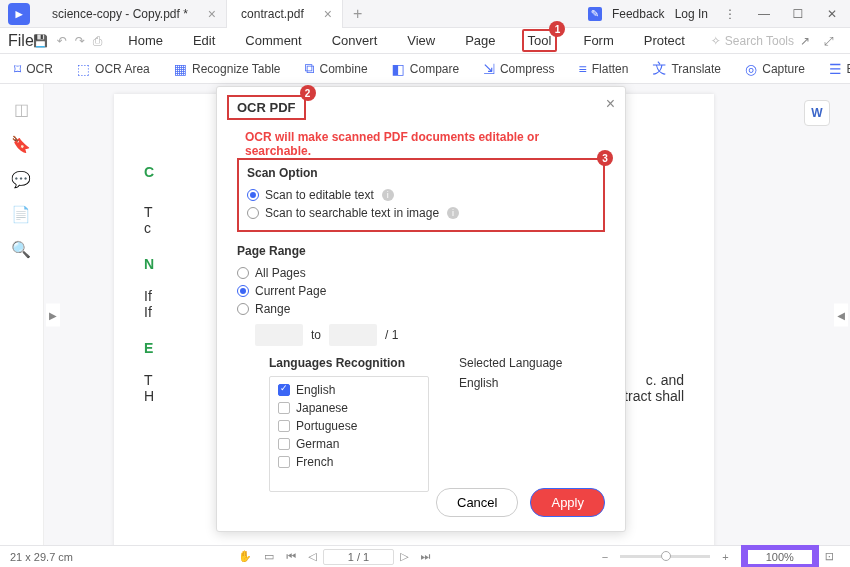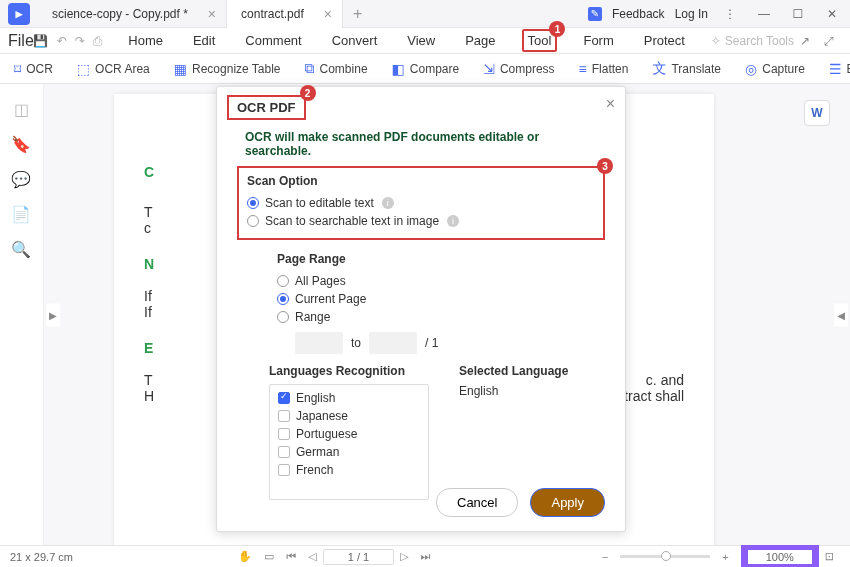--- a/index.html
+++ b/index.html
@@ -49,43 +49,43 @@
 .statusbar { height: 22px; border-top: 1px solid #e5e5e8; display: flex; align-items: center; padding: 0 10px; font-size: 11px; color: #666; }
 .statusbar .sb-grow { flex: 1; }
 .statusbar .sicon { margin: 0 6px; color: #888; cursor: pointer; }
 .zoom-slider { width: 90px; height: 3px; background: #ddd; position: relative; margin: 0 6px; }
 .zoom-slider .zthumb { position:absolute; left:45%; top:-4px; width:10px;height:10px;border:1px solid #aaa;border-radius:50%;background:#fff;}
 .zoom-pct { border:7px solid #8b5cf6; padding:1px 18px; border-radius:2px; margin-left:6px;}
 .dialog { position: absolute; left: 216px; top: 86px; width: 410px; height: 446px; background: #fff; border: 1px solid #ddd; border-radius: 3px; box-shadow: 0 2px 12px rgba(0,0,0,.15); z-index: 10; }
 .dialog-header { display: flex; align-items: flex-start; padding: 8px 10px 0 10px; }
 .dialog-title-box { border: 2px solid #d53c3c; padding: 3px 8px; font-size: 13px; font-weight: bold; position: relative; }
 .dialog-close { margin-left: auto; color: #888; font-size: 16px; cursor: pointer; }
-.dialog-desc { font-size: 12px; color: #14532d; padding: 10px 20px 8px 28px; font-weight: 600; }
+.dialog-desc { font-size: 12px; color: #ef4444; padding: 10px 20px 0 28px; font-weight: 600; }
 .dialog-body { padding: 0 20px; }
 .scan-option-box { border: 2px solid #d53c3c; padding: 6px 8px 8px 8px; position: relative; margin-bottom: 12px; }
 .sec-title { font-weight: bold; font-size: 12px; margin-bottom: 6px; }
 .opt-row { display: flex; align-items: center; gap: 6px; font-size: 12px; padding: 2px 0; }
 .radio { width: 12px; height: 12px; border: 1.5px solid #999; border-radius: 50%; display: inline-block; position: relative; }
 .radio.checked { border-color: #3b66f5; }
 .radio.checked::after { content: ''; position: absolute; inset: 2px; background: #3b66f5; border-radius: 50%; }
 .info-icon { width: 12px; height: 12px; border-radius: 50%; background: #ccc; color: #fff; font-size: 9px; display: inline-flex; align-items: center; justify-content: center; margin-left: 2px; }
-.page-range { margin-bottom: 10px; margin-left: 40px; }
+.page-range { margin-bottom: 10px; }
 .range-inputs { display: flex; align-items: center; gap: 8px; padding-left: 18px; margin-top: 6px; font-size: 12px; }
 .range-inputs input { width: 48px; height: 22px; border: none; background: #f1f1f1; border-radius: 2px; text-align: center; }
 .lang-row { display: flex; gap: 30px; padding-left: 32px; }
 .lang-list { width: 160px; height: 116px; border: 1px solid #ddd; border-radius: 2px; overflow-y: auto; padding: 4px 0; }
 .lang-item { display: flex; align-items: center; gap: 6px; padding: 2px 8px; font-size: 12px; }
 .chk { width: 12px; height: 12px; border: 1.5px solid #bbb; border-radius: 2px; display: inline-block; position: relative; }
 .chk.checked { background: #3b66f5; border-color: #3b66f5; }
 .chk.checked::after { content: '✓'; color: #fff; font-size: 9px; position: absolute; top: -2px; left: 1px; }
 .sel-lang { font-size: 12px; }
-.sel-lang .sl-title { font-weight: bold; margin-bottom: 6px; }
+.sel-lang .sl-title { font-weight: normal; margin-bottom: 6px; }
 .dialog-footer { position: absolute; bottom: 14px; right: 20px; display: flex; gap: 12px; }
 .btn { padding: 6px 20px; border-radius: 14px; font-size: 13px; cursor: pointer; border: 1px solid #ccc; background: #fff; }
-.btn.primary { background: #a16207; color: #fff; border-color: #3b66f5; }
+.btn.primary { background: #ef4444; color: #fff; border-color: #3b66f5; }
 .lang-list::-webkit-scrollbar{width:8px}.lang-list::-webkit-scrollbar-thumb{background:#ddd;border-radius:4px}
 </style>
 </head>
 <body>
 
 <div class="titlebar">
   <div class="app-logo">▸</div>
   <div class="tab">
     <span>science-copy - Copy.pdf *</span>
     <span class="tab-close">×</span>

